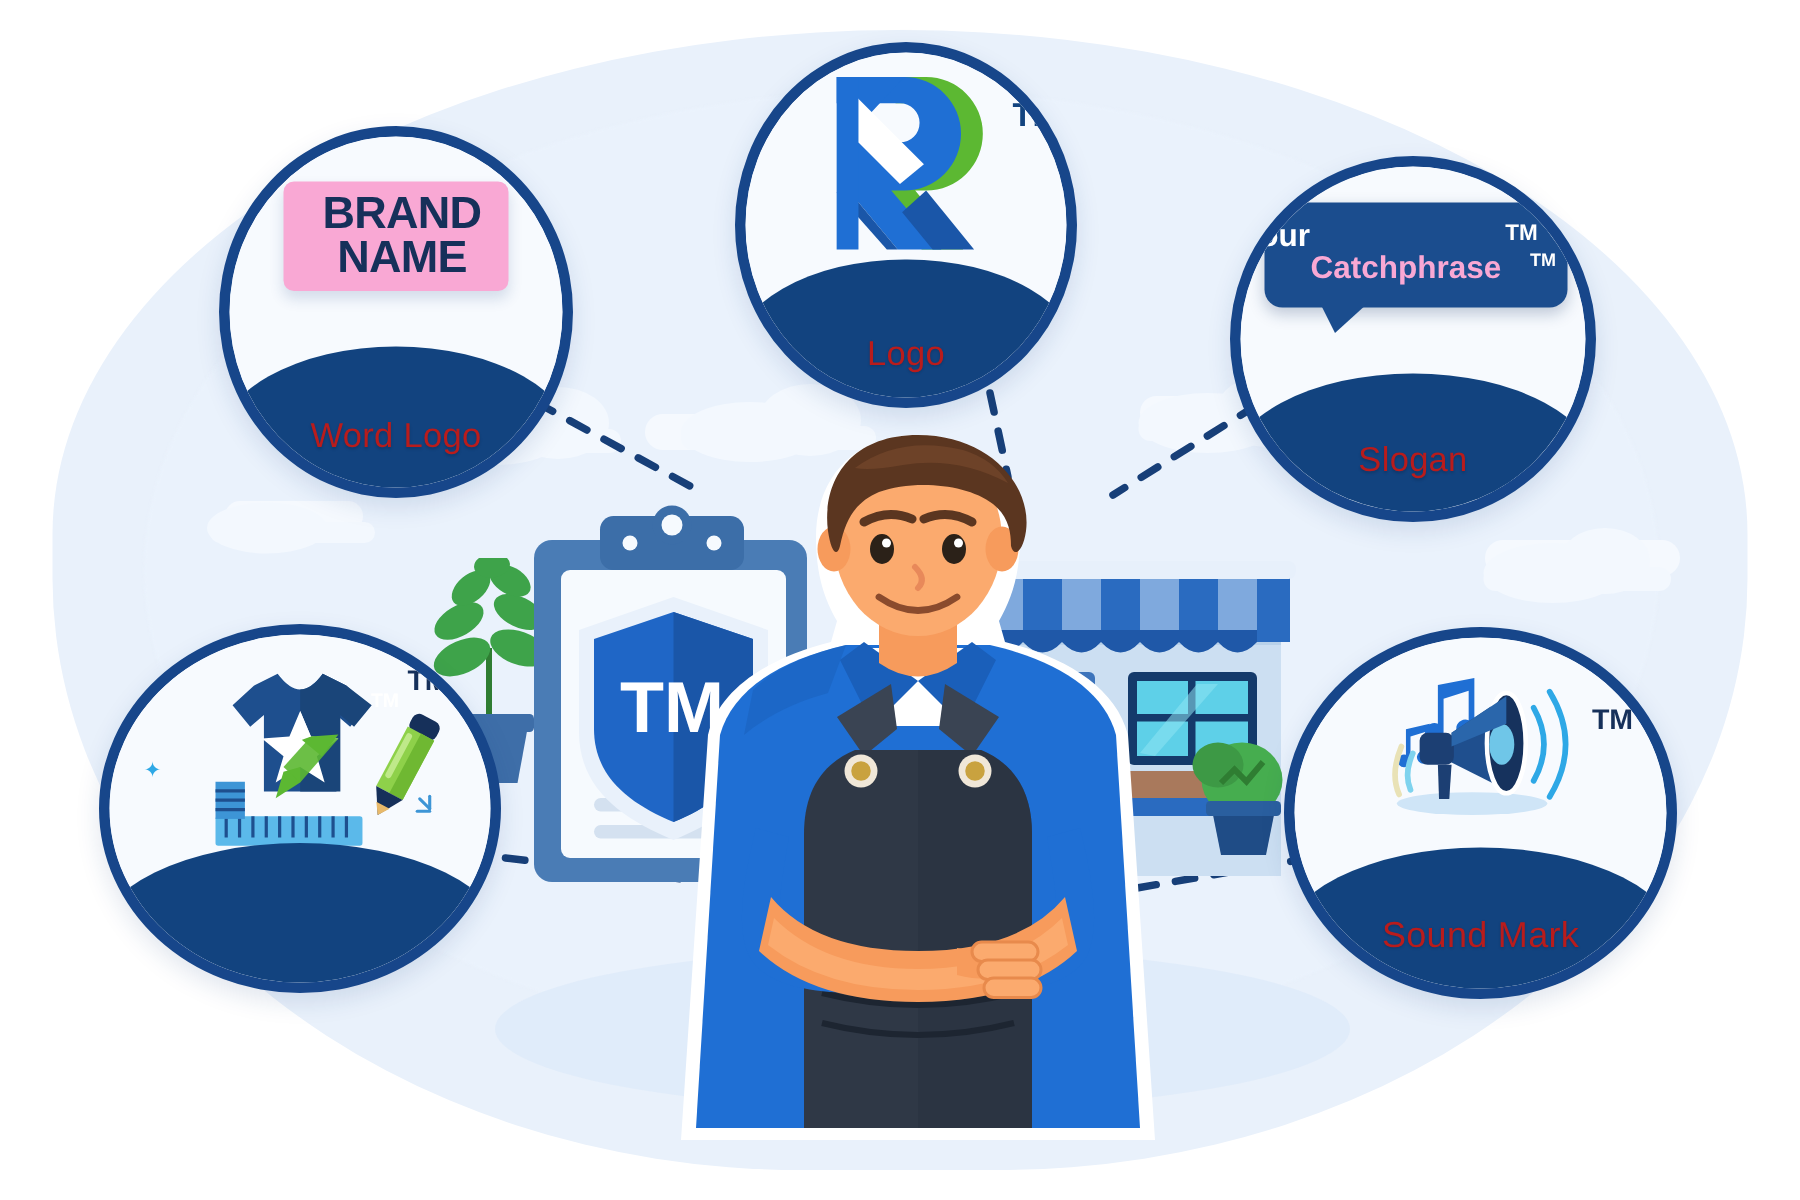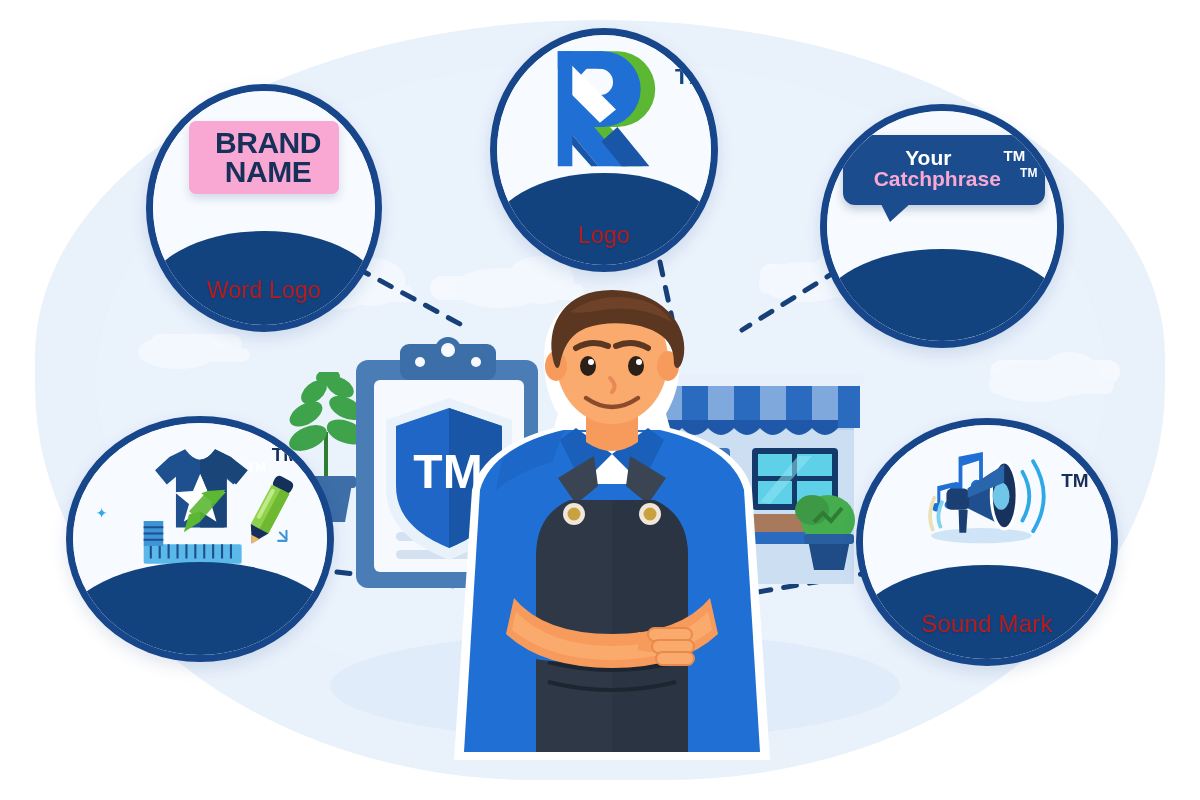--- a/index.html
+++ b/index.html
@@ -101,21 +101,21 @@
   .bubble{
     position:absolute;left:7%;top:16%;width:88%;height:48%;
     background:#1b4d8e;border-radius:12px;
     box-shadow:0 4px 10px rgba(20,50,100,.25);
   }
   .bubble:after{
     content:"";position:absolute;left:18%;bottom:-17px;
     width:0;height:0;border-left:10px solid transparent;
     border-right:22px solid transparent;border-top:20px solid #1b4d8e;
   }
-  .bub-l1{position:absolute;left:0;right:0;top:16%;text-align:center;color:#fff;font-weight:bold;font-size:21px;transform:translateX(-16px);}
+  .bub-l1{position:absolute;left:0;right:0;top:16%;color:#fff;font-weight:bold;font-size:21px;transform:translateX(-16px);}
   .bub-l2{position:absolute;left:0;right:0;top:46%;text-align:center;color:#f9a8d4;font-weight:bold;font-size:21px;transform:translateX(-7px);}
   .bub-tm1{position:absolute;right:10%;top:17%;color:#fff;font-weight:bold;font-size:15px;}
   .bub-tm2{position:absolute;right:4%;top:45%;color:#fff;font-weight:bold;font-size:12px;}
 
   
   .tshirt{position:absolute;left:22%;top:14%;width:56%;height:66%;}
   .d-tm-big{position:absolute;right:11%;top:14%;color:#16305a;font-weight:bold;font-size:19px;}
   .d-tm-small{position:absolute;right:24%;top:24%;color:#ffffff;font-weight:bold;font-size:13px;}
   .sparkle{position:absolute;color:#2ea8e6;font-size:17px;line-height:1;}
 
@@ -337,20 +337,21 @@
     <div class="inner"></div>
     <div class="art">
       <div class="bubble">
         <div class="bub-l1">Your</div>
         <div class="bub-l2">Catchphrase</div>
         <div class="bub-tm1">TM</div>
         <div class="bub-tm2">TM</div>
       </div>
     </div>
     <div class="band"></div>
+    <div class="band-label">Slogan</div>
   </div>
 
   <div class="node" id="node-design">
     <div class="inner"></div>
     <div class="art">
       <svg class="tshirt" viewBox="0 0 150 150">
         <path d="M52 8 L28 20 L6 40 l18 22 l14 -12 v78 h74 V50 l14 12 l18 -22 L122 20 L98 8
                  q-12 16 -23 16 q-11 0 -23 -16 Z" fill="#1e4f8e"></path>
         <path d="M75 24 q12 0 23 -16 L122 20 l26 20 l-18 22 l-14 -12 v78 H75 Z" fill="#1a4579"></path>
         <path d="M75 46 l11 26 l28 2 l-22 18 l8 27 l-25 -16 l-25 16 l8 -27 l-22 -18 l28 -2 z" fill="#ffffff"></path>

